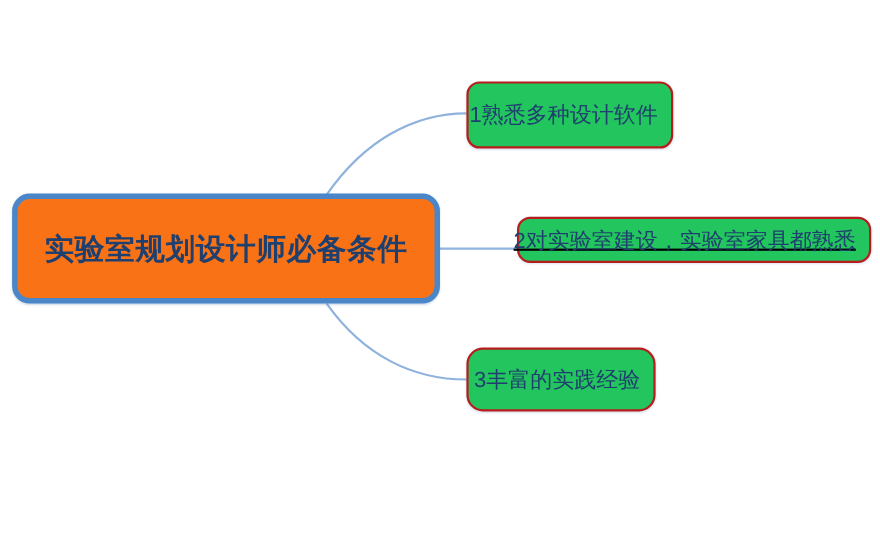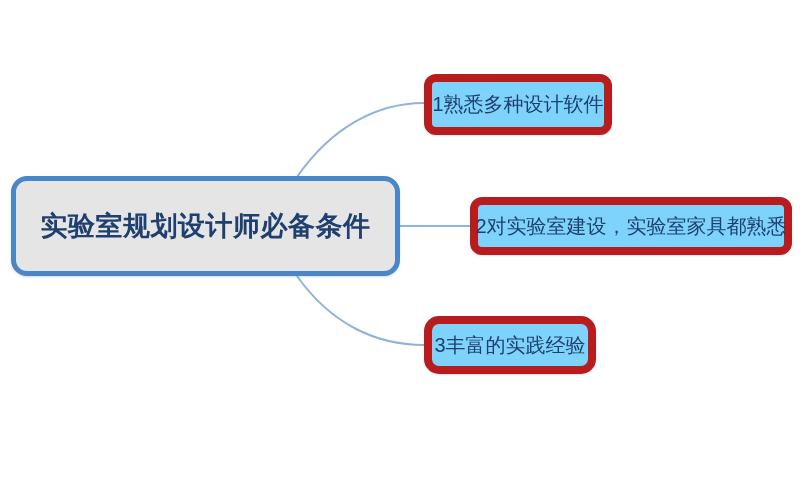--- a/index.html
+++ b/index.html
@@ -34,44 +34,44 @@
     border-radius: 12px;
     white-space: nowrap;
   }
   .node-root {
     left: 11px;
     top: 176px;
     width: 389px;
     height: 100px;
     border: 5px solid #4a86c8;
     border-radius: 16px;
-    background: #e5e5e5;
+    background: #f97316;
     justify-content: center;
     box-shadow: 0 1px 2px rgba(70,110,160,0.25);
   }
   .node-root .node-label {
     font-size: 27px;
     font-weight: bold;
     color: #1f3f6e;
     letter-spacing: 0.5px;
   }
   .node-branch {
-    border: 8px solid #b91c1c;
-    background: #7dd3fc;
+    border: 2px solid #b91c1c;
+    background: #22c55e;
     padding: 0 12px;
-    justify-content: center;
+    justify-content: flex-end;
     box-shadow: 0 1px 2px rgba(90,130,180,0.22);
   }
   .node-branch .node-label {
     font-size: 20px;
     font-weight: normal;
     color: #1f3f6e;
   }
   .node-b1 { left: 424px; top: 74px;  width: 188px; height: 61px; }
-  .node-b2 { left: 470px; top: 197px; width: 322px; height: 58px; }
+  .node-b2 { left: 470px; top: 197px; width: 322px; height: 42px; text-decoration: underline; }
   .node-b3 { left: 424px; top: 316px; width: 172px; height: 58px; border-radius: 15px; }
 </style>
 </head>
 <body>
 
 <div id="mindmap-canvas">
 
   <svg id="connector-layer" viewBox="0 0 800 496" xmlns="http://www.w3.org/2000/svg">
     <path d="M 297 177 C 331 128, 376 103, 424 103" fill="none" stroke="#8fb3dd" stroke-width="2"></path>
     <path d="M 400 226 L 470 226" fill="none" stroke="#8fb3dd" stroke-width="2"></path>

